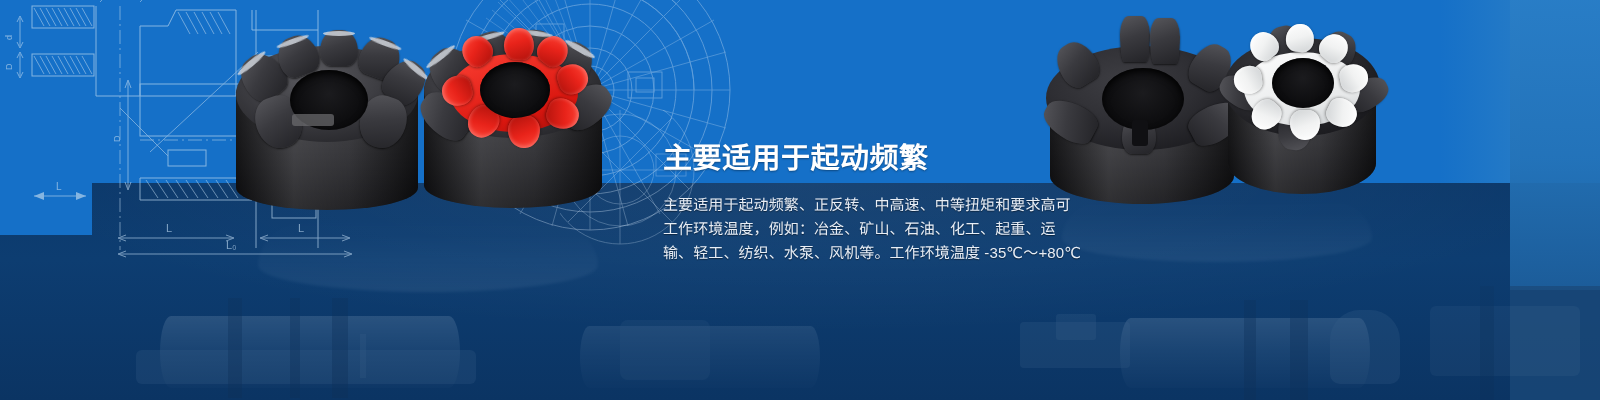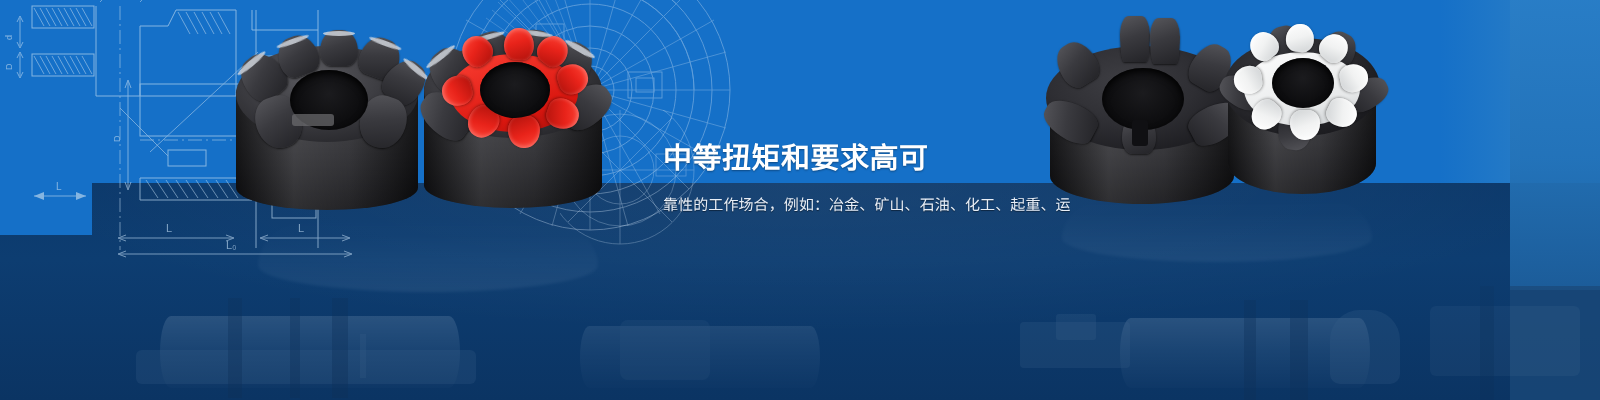--- a/index.html
+++ b/index.html
@@ -478,20 +478,22 @@
     <div class="ghost-band" style="left:290px; width:18px;"></div>
     <div class="ghost-block" style="left:330px; top:10px; width:70px; height:74px; border-radius:30px 30px 10px 10px;"></div>
   </div>
 
   <div class="ghost" style="left:1420px; top:286px; width:180px; height:114px; opacity:.22;">
     <div class="ghost-block" style="left:10px; top:20px; width:150px; height:70px; border-radius:6px;"></div>
     <div class="ghost-band" style="left:60px; width:14px;"></div>
   </div>
 
   <div class="copy">
-    <h1 class="headline">中等扭矩和要求高可</h1>
+    <h1 class="headline">主要适用于起动频繁</h1>
 
     <p class="body-copy">
-      <span>靠性的工作场合，例如：冶金、矿山、石油、化工、起重、运</span>
+      <span>主要适用于起动频繁、正反转、中高速、中等扭矩和要求高可</span>
+      <span>工作环境温度，例如：冶金、矿山、石油、化工、起重、运</span>
+      <span>输、轻工、纺织、水泵、风机等。工作环境温度 -35℃～+80℃</span>
     </p>
   </div>
 
 </div>
 
 </body></html>

